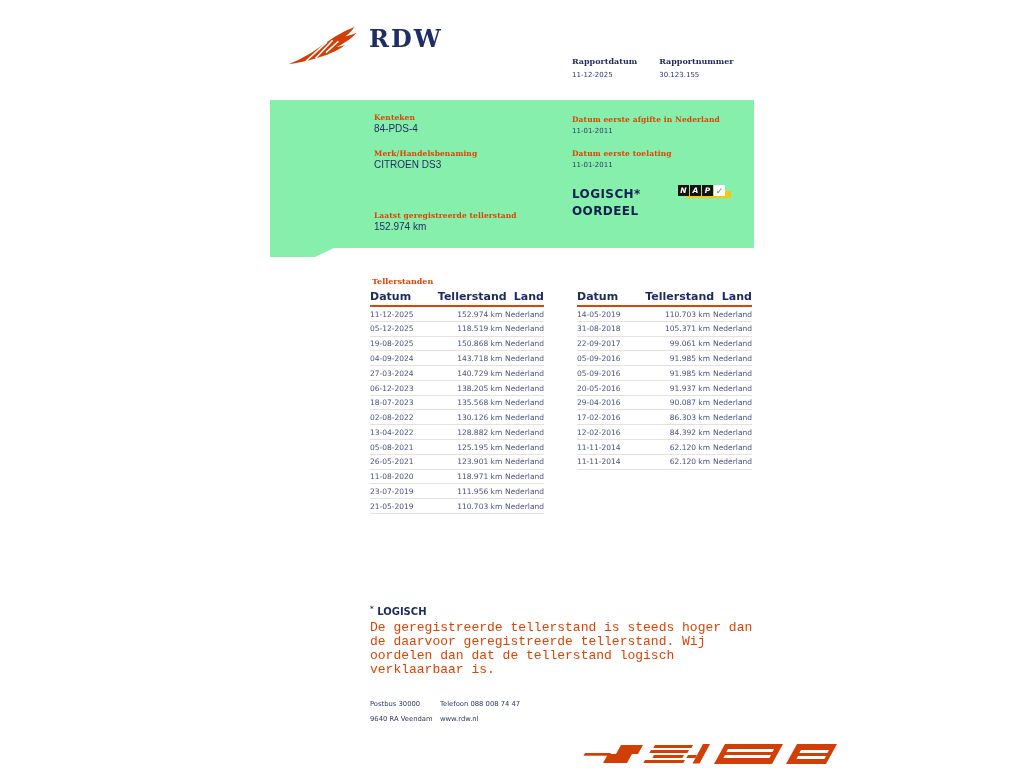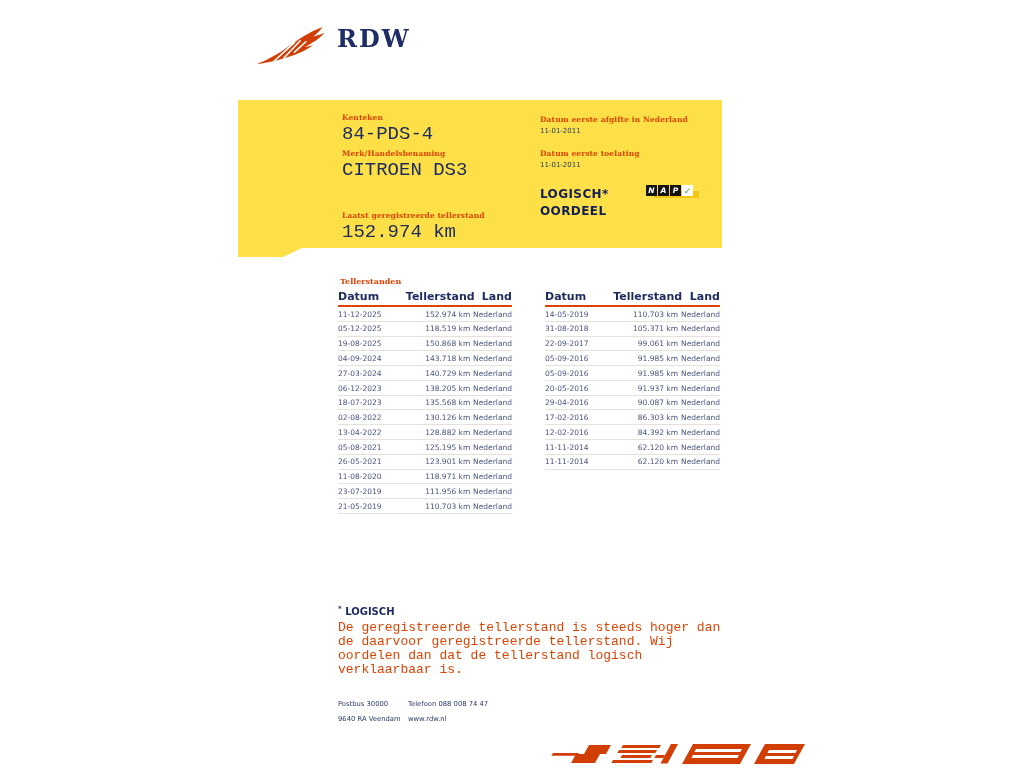--- a/index.html
+++ b/index.html
@@ -1,33 +1,33 @@
 <!DOCTYPE html>
 <html><head>
 <meta charset="utf-8">
 <style>
   html,body{margin:0;padding:0;background:#ffffff;}
   .page{position:relative;width:824px;height:768px;background:#ffffff;overflow:hidden;
-        font-family:"DejaVu Sans",sans-serif;}
+        font-family:"DejaVu Sans",sans-serif;margin-left:32px;}
   .abs{position:absolute;}
 
   
   .brand-text{left:337px;top:24px;font-family:"DejaVu Serif",serif;font-weight:600;
               font-size:24px;letter-spacing:2px;color:#1F2D66;}
   .doc-title{left:540px;top:28px;font-family:"DejaVu Serif",serif;font-weight:700;
              font-size:16px;color:#DC4405;}
   .meta{left:540px;top:56px;display:flex;gap:22px;}
   .meta .lbl{font-family:"DejaVu Serif",serif;font-weight:700;font-size:8px;color:#1C2A5E;}
   .meta .val{font-size:7px;color:#2B3A6B;margin-top:5px;}
 
   
-  .panel{left:238px;top:100px;width:484px;height:157px;background:#fde047;
+  .panel{left:238px;top:100px;width:484px;height:157px;background:#86efac;
          clip-path:polygon(0 0,100% 0,100% calc(100% - 9px),64px calc(100% - 9px),45px 100%,0 100%);}
   .f-lbl{font-family:"DejaVu Serif",serif;font-weight:700;font-size:7.5px;color:#DC4405;letter-spacing:0.1px;}
-  .f-val-lg{font-family:Liberation Mono, monospace;font-size:19px;color:#1C2A5E;}
+  .f-val-lg{font-family:Liberation Sans, sans-serif;font-size:10px;color:#1C2A5E;}
   .f-val-sm{font-size:7px;color:#2B3A6B;}
   .oordeel{font-weight:700;font-size:12px;line-height:17px;color:#131F52;letter-spacing:0.4px;}
 
   
   .nap{left:408px;top:85px;width:52px;height:20px;}
   .nap-yellow{position:absolute;left:8px;top:6px;width:45px;height:7px;background:#F3C713;}
   .nap-tiles{position:absolute;left:0;top:0;display:flex;gap:1px;}
   .nap-tile{width:11px;height:11px;background:#141414;color:#fff;font-size:7.5px;font-weight:700;
             font-style:italic;display:flex;align-items:center;justify-content:center;}
   .nap-tile.check{background:#ffffff;color:#35A437;font-style:normal;font-size:9px;}
@@ -65,20 +65,30 @@
 <body>
 
 <div class="page">
 
   <svg class="abs" style="left:254px;top:25px;" width="78" height="42" viewBox="0 0 80 44">
     <path fill="#D13F06" d="M2 41 C12 37 24 31 36 22 C46 15 57 7 71 2 C68 6 65 9 61 12 C65 11 69 10 73 8 C67 15 60 19 52 23 C55 23 58 22 61 21 C52 28 41 32 30 35 C20 38 10 40 2 41 Z"></path>
     <path stroke="#ffffff" stroke-width="1.6" fill="none" d="M20 38 L42 18 M30 35 L48 16 M41 29 L54 17"></path>
   </svg>
   <div class="abs brand-text">RDW</div>
 
+  <div class="abs meta">
+    <div>
+      <div class="lbl">Rapportdatum</div>
+      <div class="val">11-12-2025</div>
+    </div>
+    <div>
+      <div class="lbl">Rapportnummer</div>
+      <div class="val">30.123.155</div>
+    </div>
+  </div>
 
   <div class="abs panel">
     <div class="abs f-lbl" style="left:104px;top:13px;">Kenteken</div>
     <div class="abs f-val-lg" style="left:104px;top:23px;">84-PDS-4</div>
     <div class="abs f-lbl" style="left:104px;top:49px;">Merk/Handelsbenaming</div>
     <div class="abs f-val-lg" style="left:104px;top:59px;">CITROEN DS3</div>
     <div class="abs f-lbl" style="left:104px;top:111px;text-align:right;">Laatst geregistreerde tellerstand</div>
     <div class="abs f-val-lg" style="left:104px;top:121px;">152.974 km</div>
 
     <div class="abs f-lbl" style="left:302px;top:15px;">Datum eerste afgifte in Nederland</div>

